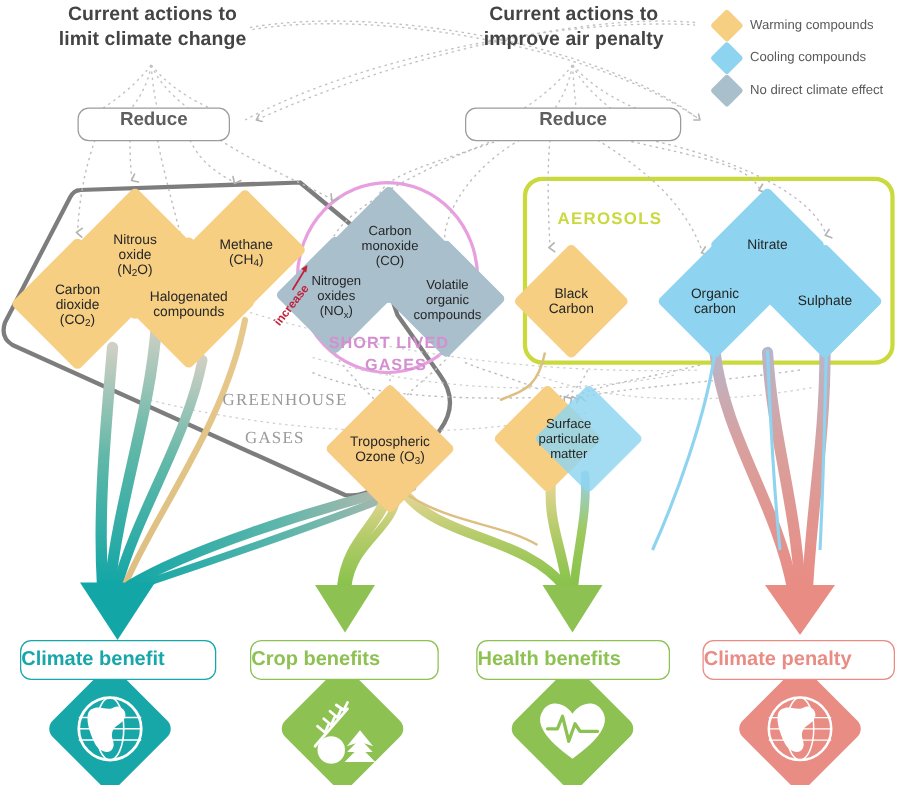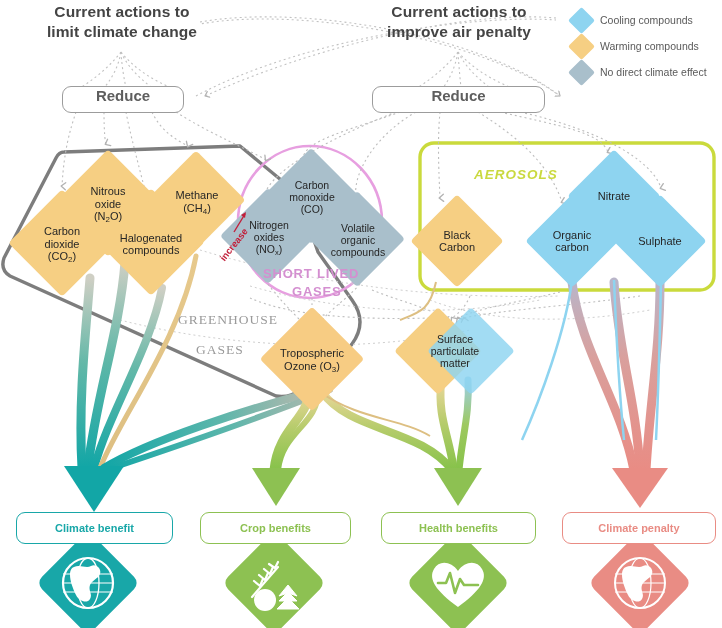--- a/index.html
+++ b/index.html
@@ -41,22 +41,22 @@
   .gl-slg{color:#d48fd0;font-size:13px;letter-spacing:.8px;}
   .gl-aero{color:#cad93f;font-size:13.5px;letter-spacing:1px;}
 
   .increase{
     position:absolute;color:#c21f3a;font-size:9.5px;font-weight:bold;
     transform:rotate(-52deg);transform-origin:left bottom;white-space:nowrap;
   }
 
   .outcome{
     position:absolute;border-radius:9px;background:#fff;
-    display:flex;align-items:center;justify-content:center;
-    font-weight:bold;font-size:11px;border-width:1.6px;border-style:solid;
+    display:flex;align-items:center;justify-content:flex-start;
+    font-weight:bold;font-size:16px;border-width:1.6px;border-style:solid;
   }
 
   .legend{position:absolute;}
   .legend-row{display:flex;align-items:center;height:24px;margin-bottom:2px;}
   .legend-sw{width:19px;height:19px;transform:rotate(45deg);border-radius:2px;margin-right:9px;margin-left:2px;}
   .legend-txt{font-size:10.5px;color:#5a5a5a;white-space:nowrap;}
 
   sub{font-size:.72em;vertical-align:baseline;position:relative;bottom:-.25em;}
 </style>
 </head>
@@ -301,26 +301,26 @@
 
     <div class="reduce-box" style="left:62px;top:86px;width:120px;height:25px;">
       <span>Reduce</span>
     </div>
     <div class="reduce-box" style="left:372px;top:86px;width:171px;height:25px;">
       <span>Reduce</span>
     </div>
 
     <div class="legend" style="left:570px;top:8px;">
       <div class="legend-row">
+        <span class="legend-sw" style="background:#F6CF83;"></span>
+        <span class="legend-txt">Warming compounds</span>
+      </div>
+      <div class="legend-row">
         <span class="legend-sw" style="background:#8ED4F0;"></span>
         <span class="legend-txt">Cooling compounds</span>
-      </div>
-      <div class="legend-row">
-        <span class="legend-sw" style="background:#F6CF83;"></span>
-        <span class="legend-txt">Warming compounds</span>
       </div>
       <div class="legend-row">
         <span class="legend-sw" style="background:#A9BFCB;"></span>
         <span class="legend-txt">No direct climate effect</span>
       </div>
     </div>
 
     <div class="node" style="left:12px;top:216px;width:100px;height:56px;">
       <div class="txt">
         <div>Carbon</div>
@@ -415,21 +415,21 @@
         <div>matter</div>
       </div>
     </div>
 
     <div class="grouplabel gl-ghg" style="left:178px;top:312px;">GREENHOUSE</div>
     <div class="grouplabel gl-ghg" style="left:196px;top:342px;">GASES</div>
 
     <div class="grouplabel gl-slg" style="left:263px;top:266px;">SHORT LIVED</div>
     <div class="grouplabel gl-slg" style="left:292px;top:284px;">GASES</div>
 
-    <div class="grouplabel gl-aero" style="left:474px;top:167px;font-style:italic;">AEROSOLS</div>
+    <div class="grouplabel gl-aero" style="left:446px;top:167px;">AEROSOLS</div>
 
     <div class="increase" style="left:226px;top:252px;">increase</div>
 
     <div class="outcome" style="left:16px;top:512px;width:155px;height:30px;border-color:#18A7A8;color:#18A7A8;">
       <span>Climate benefit</span>
     </div>
     <div class="outcome" style="left:200px;top:512px;width:149px;height:30px;border-color:#8DC152;color:#8DC152;">
       <span>Crop benefits</span>
     </div>
     <div class="outcome" style="left:381px;top:512px;width:153px;height:30px;border-color:#8DC152;color:#8DC152;">

